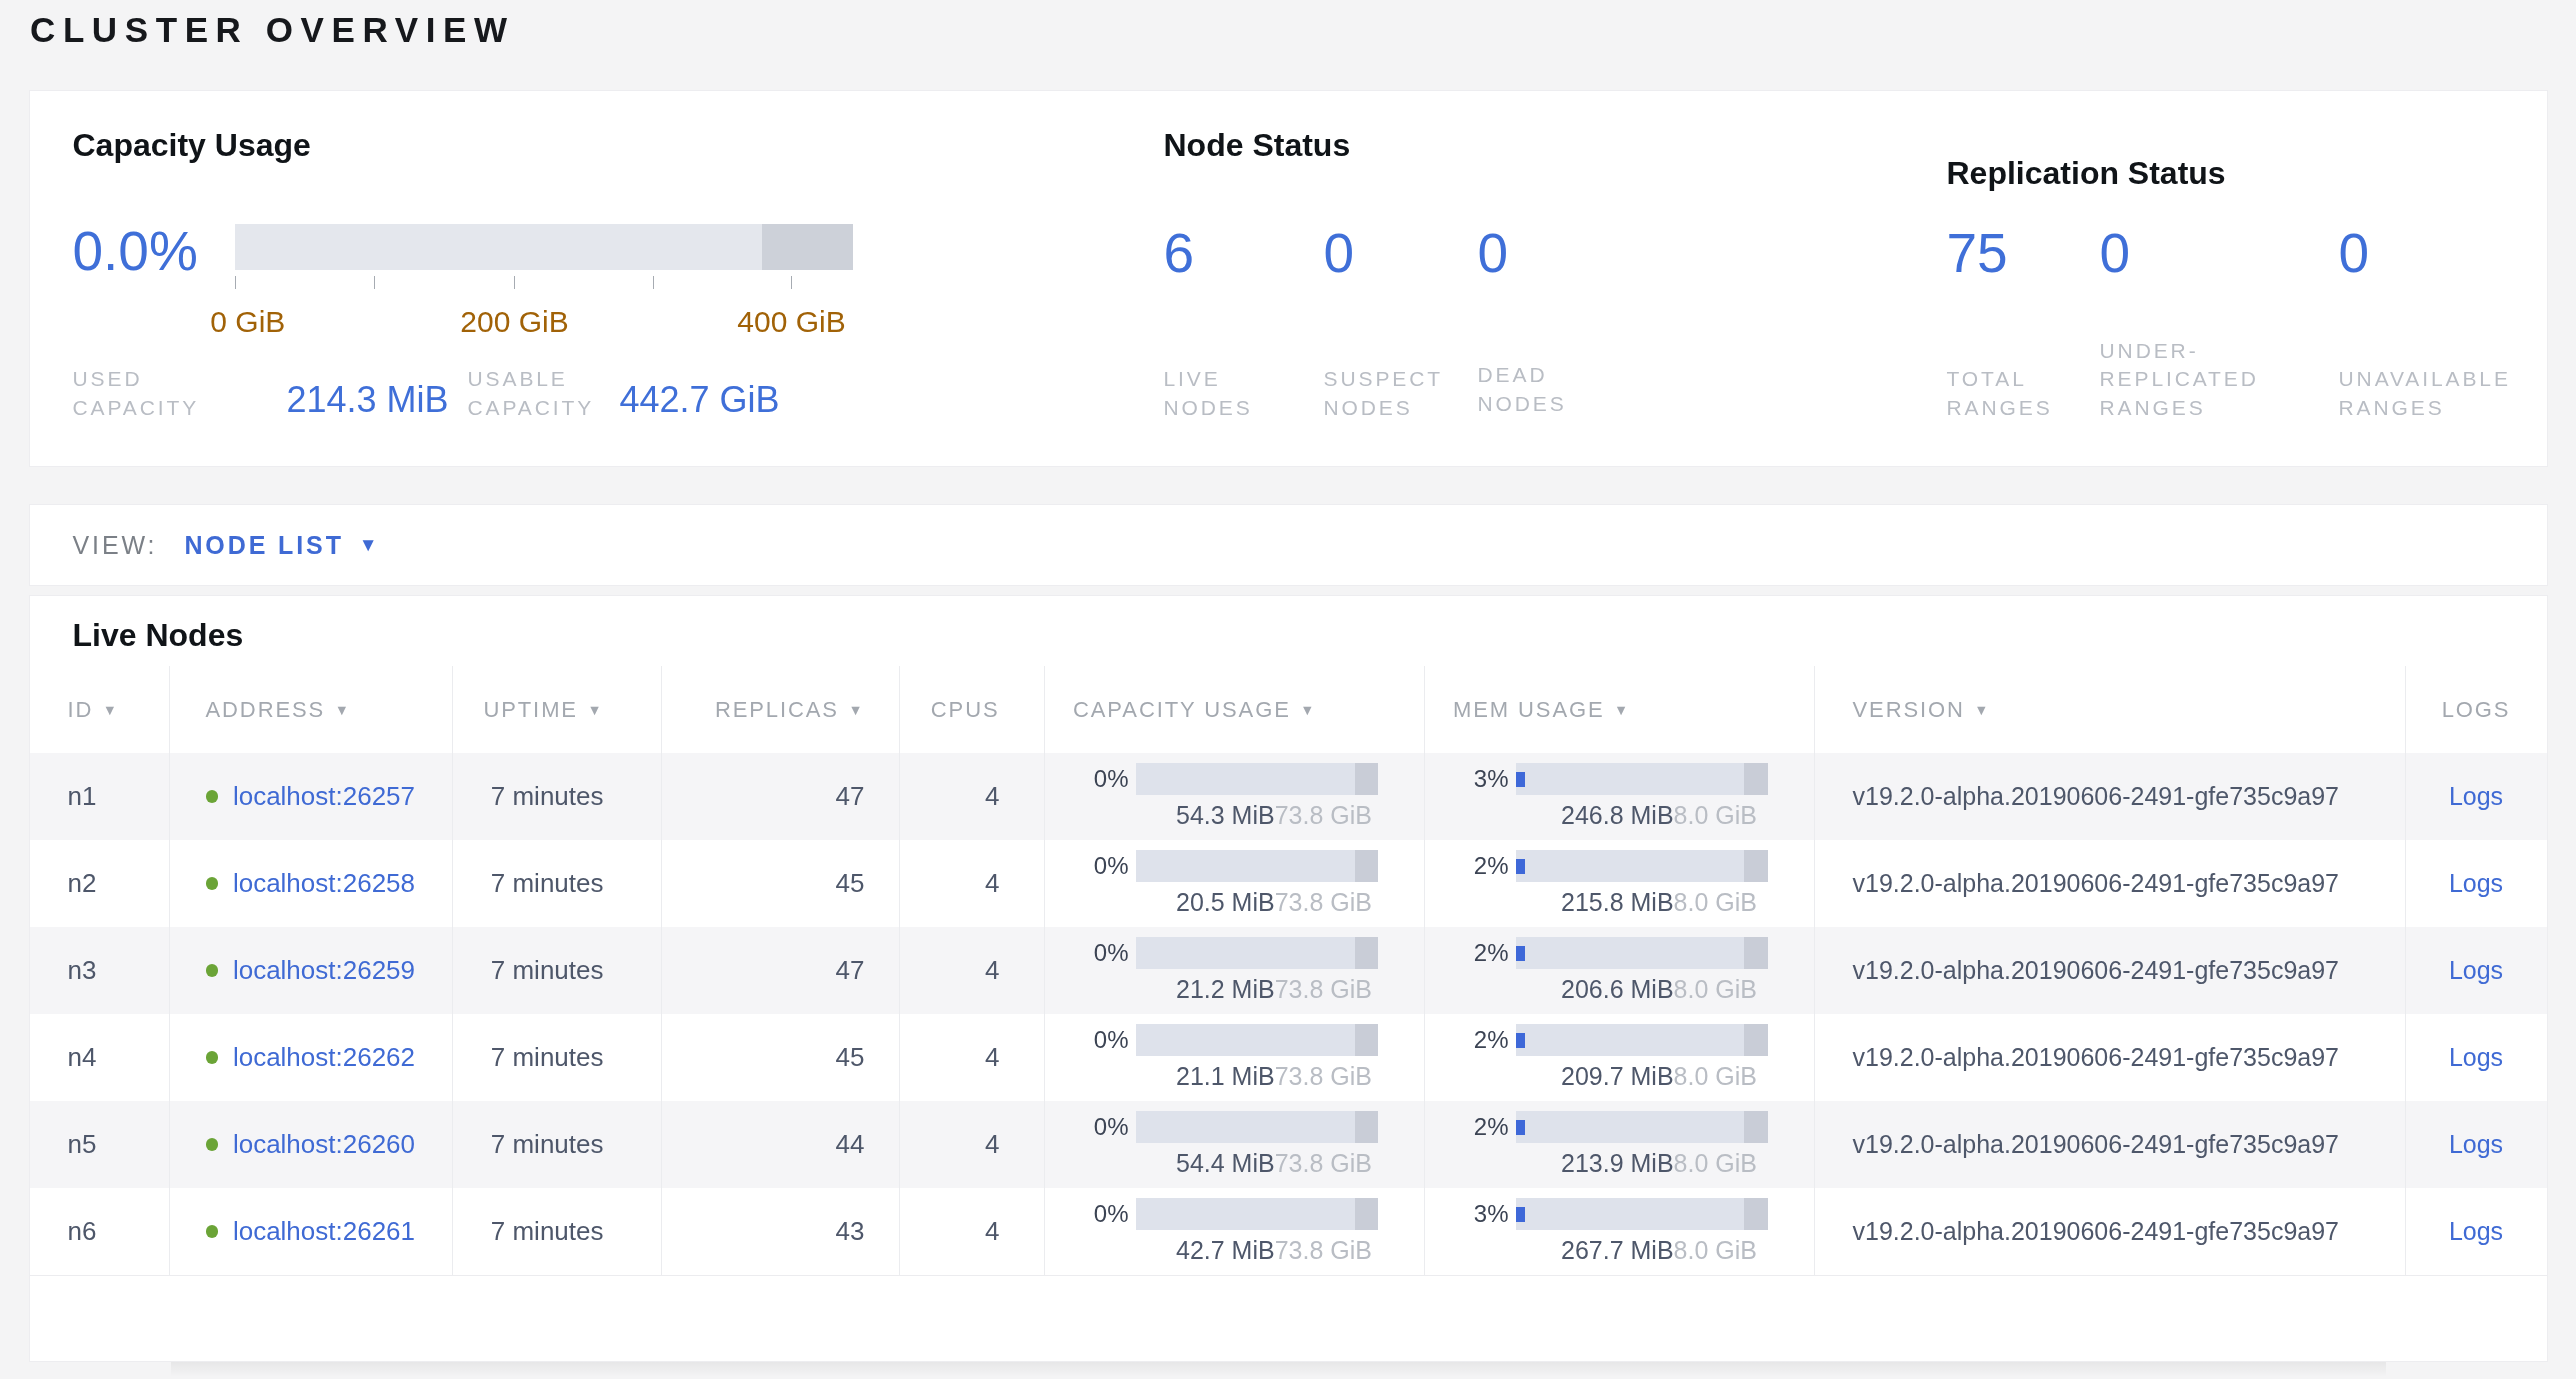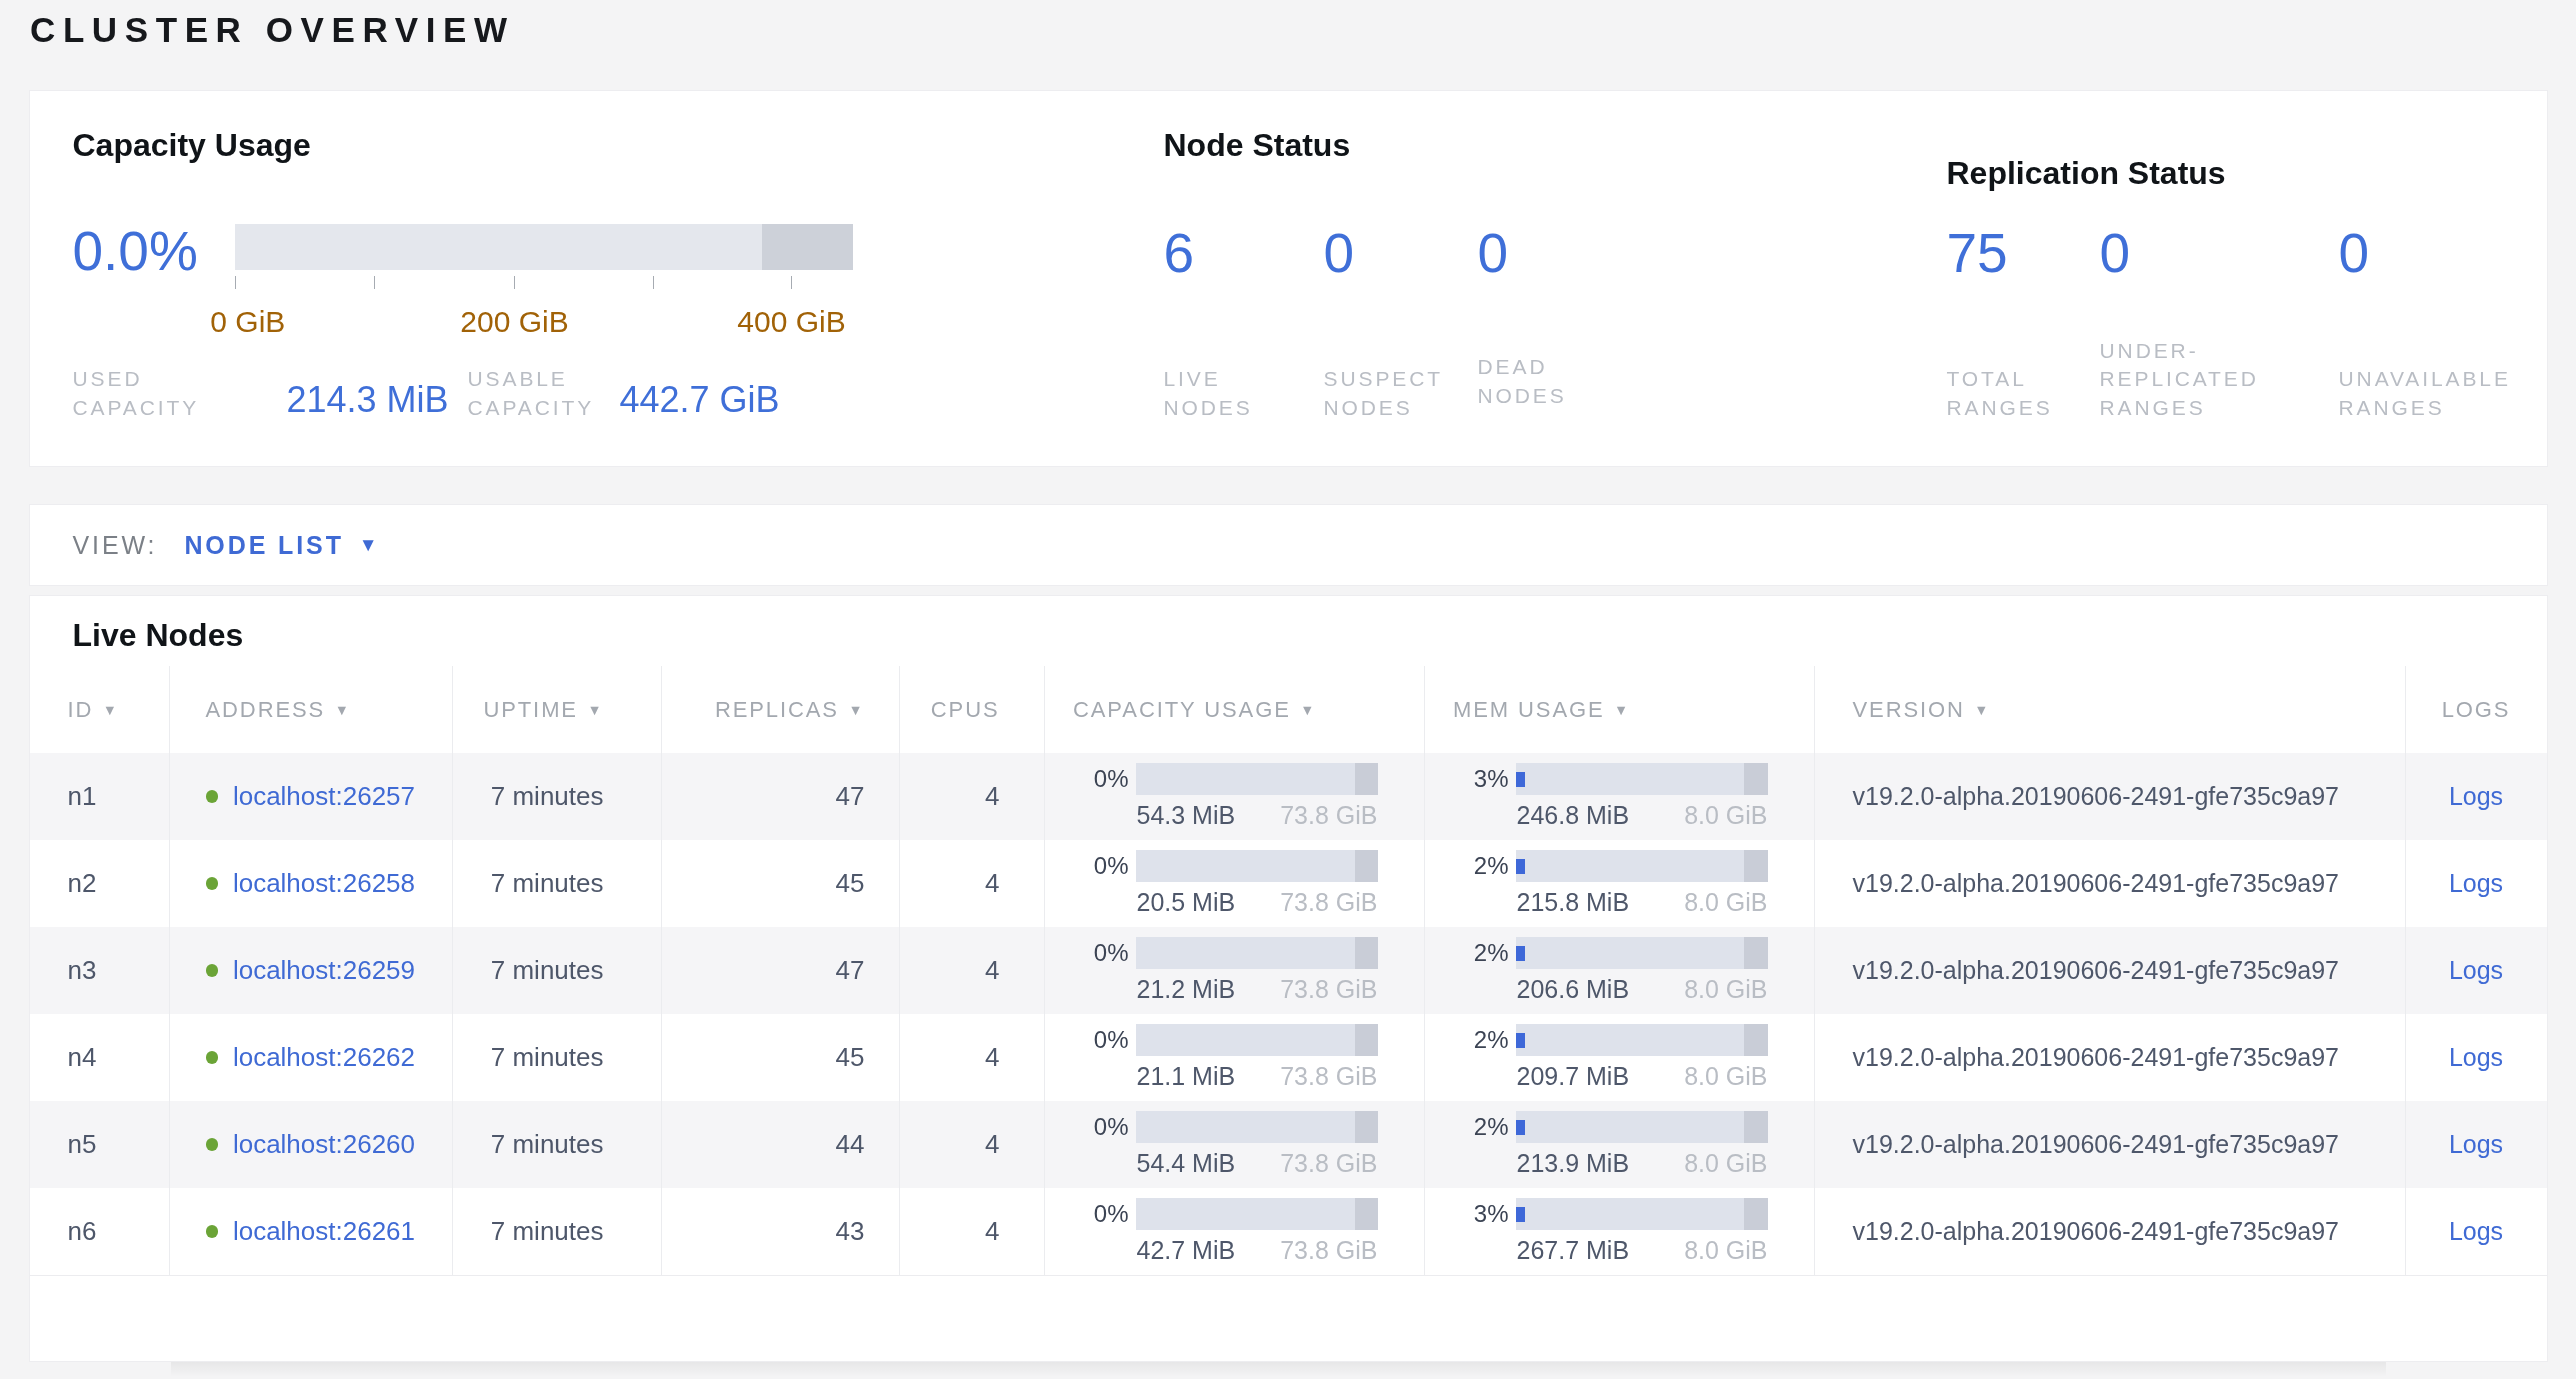--- a/index.html
+++ b/index.html
@@ -91,21 +91,21 @@
   .td-version { padding-left:38px; font-size:25px; }
   .td-logs { justify-content:center; font-size:25px; }
 
   .td-usage { padding:0 46px 0 27px; }
   .usage-cell { width:100%; display:flex; flex-direction:column; }
   .bar-line { display:flex; align-items:center; }
   .pct { width:57px; text-align:right; font-size:24px; color:#3c4454; flex:0 0 auto; }
   .rbar { position:relative; flex:1; height:32px; margin-left:7.6px; background:#dee2eb; display:flex; align-items:center; }
   .rbar-fill { height:15px; background:#3e68d8; }
   .rbar-dark { position:absolute; right:0; top:0; bottom:0; width:9.5%; background:#c9cdd7; }
-  .val-line { display:flex; justify-content:space-between; margin-left:65px; margin-top:5.7px; }
+  .val-line { display:flex; justify-content:center; margin-left:99px; margin-top:5.7px; }
   .val-used { font-size:25px; color:#4e576a; }
   .val-total { font-size:25px; color:#b9bdc4; }
 
   .footer-shadow { position:absolute; left:171px; right:190px; top:1362px; height:15px;
     background:linear-gradient(180deg, rgba(0,0,0,0.055), rgba(0,0,0,0)); }
 </style>
 </head>
 <body>
 
 <div class="page-title">CLUSTER OVERVIEW</div>
@@ -147,21 +147,21 @@
   <div class="abs big-num" style="left:1294px; top:135px">0</div>
   <div class="abs big-num" style="left:1448px; top:135px">0</div>
   <div class="abs stat-label" style="left:1134px; bottom:44px">
     <span style="display:block">LIVE</span>
     <span style="display:block">NODES</span>
   </div>
   <div class="abs stat-label" style="left:1294px; bottom:44px">
     <span style="display:block">SUSPECT</span>
     <span style="display:block">NODES</span>
   </div>
-  <div class="abs stat-label" style="left:1448px; bottom:56px">
+  <div class="abs stat-label" style="left:1448px; bottom:48px">
     <span style="display:block">DEAD</span>
     <span style="display:block">NODES</span>
   </div>
 
   <div class="sec-title repl-title">Replication Status</div>
   <div class="abs big-num" style="left:1917px; top:135px">75</div>
   <div class="abs big-num" style="left:2070px; top:135px">0</div>
   <div class="abs big-num" style="left:2309px; top:135px">0</div>
   <div class="abs stat-label" style="left:1917px; bottom:44px">
     <span style="display:block">TOTAL</span>

